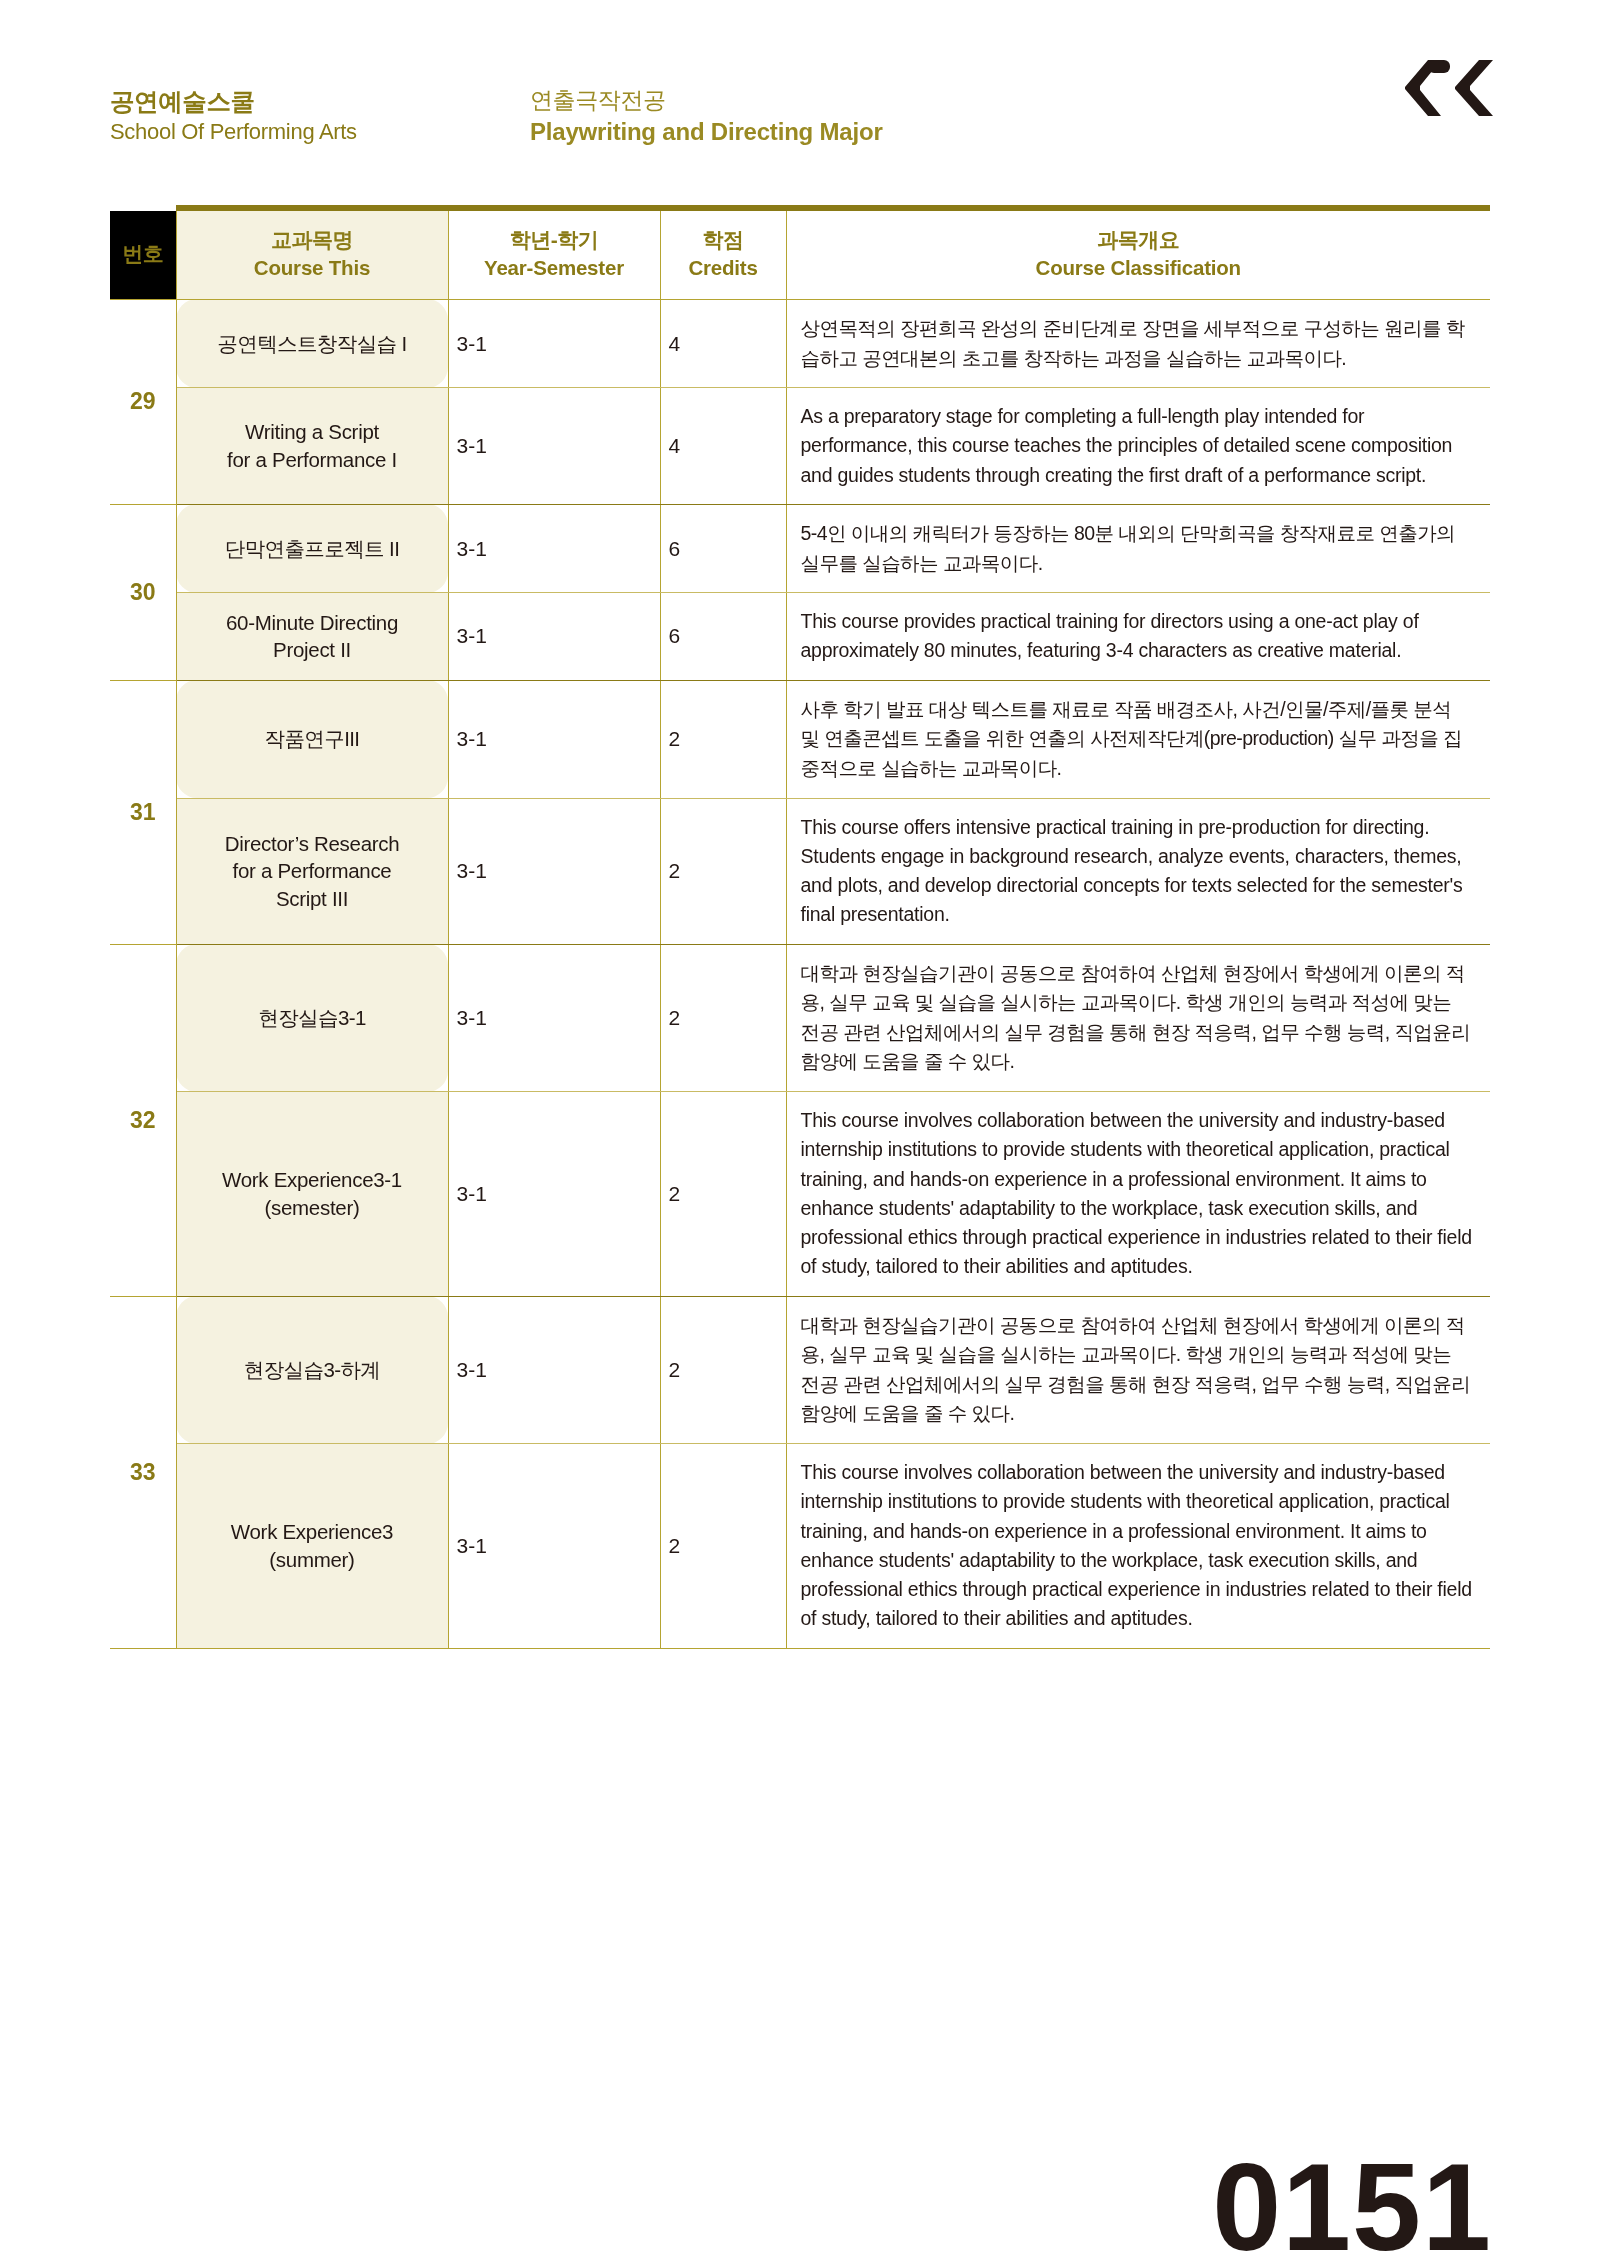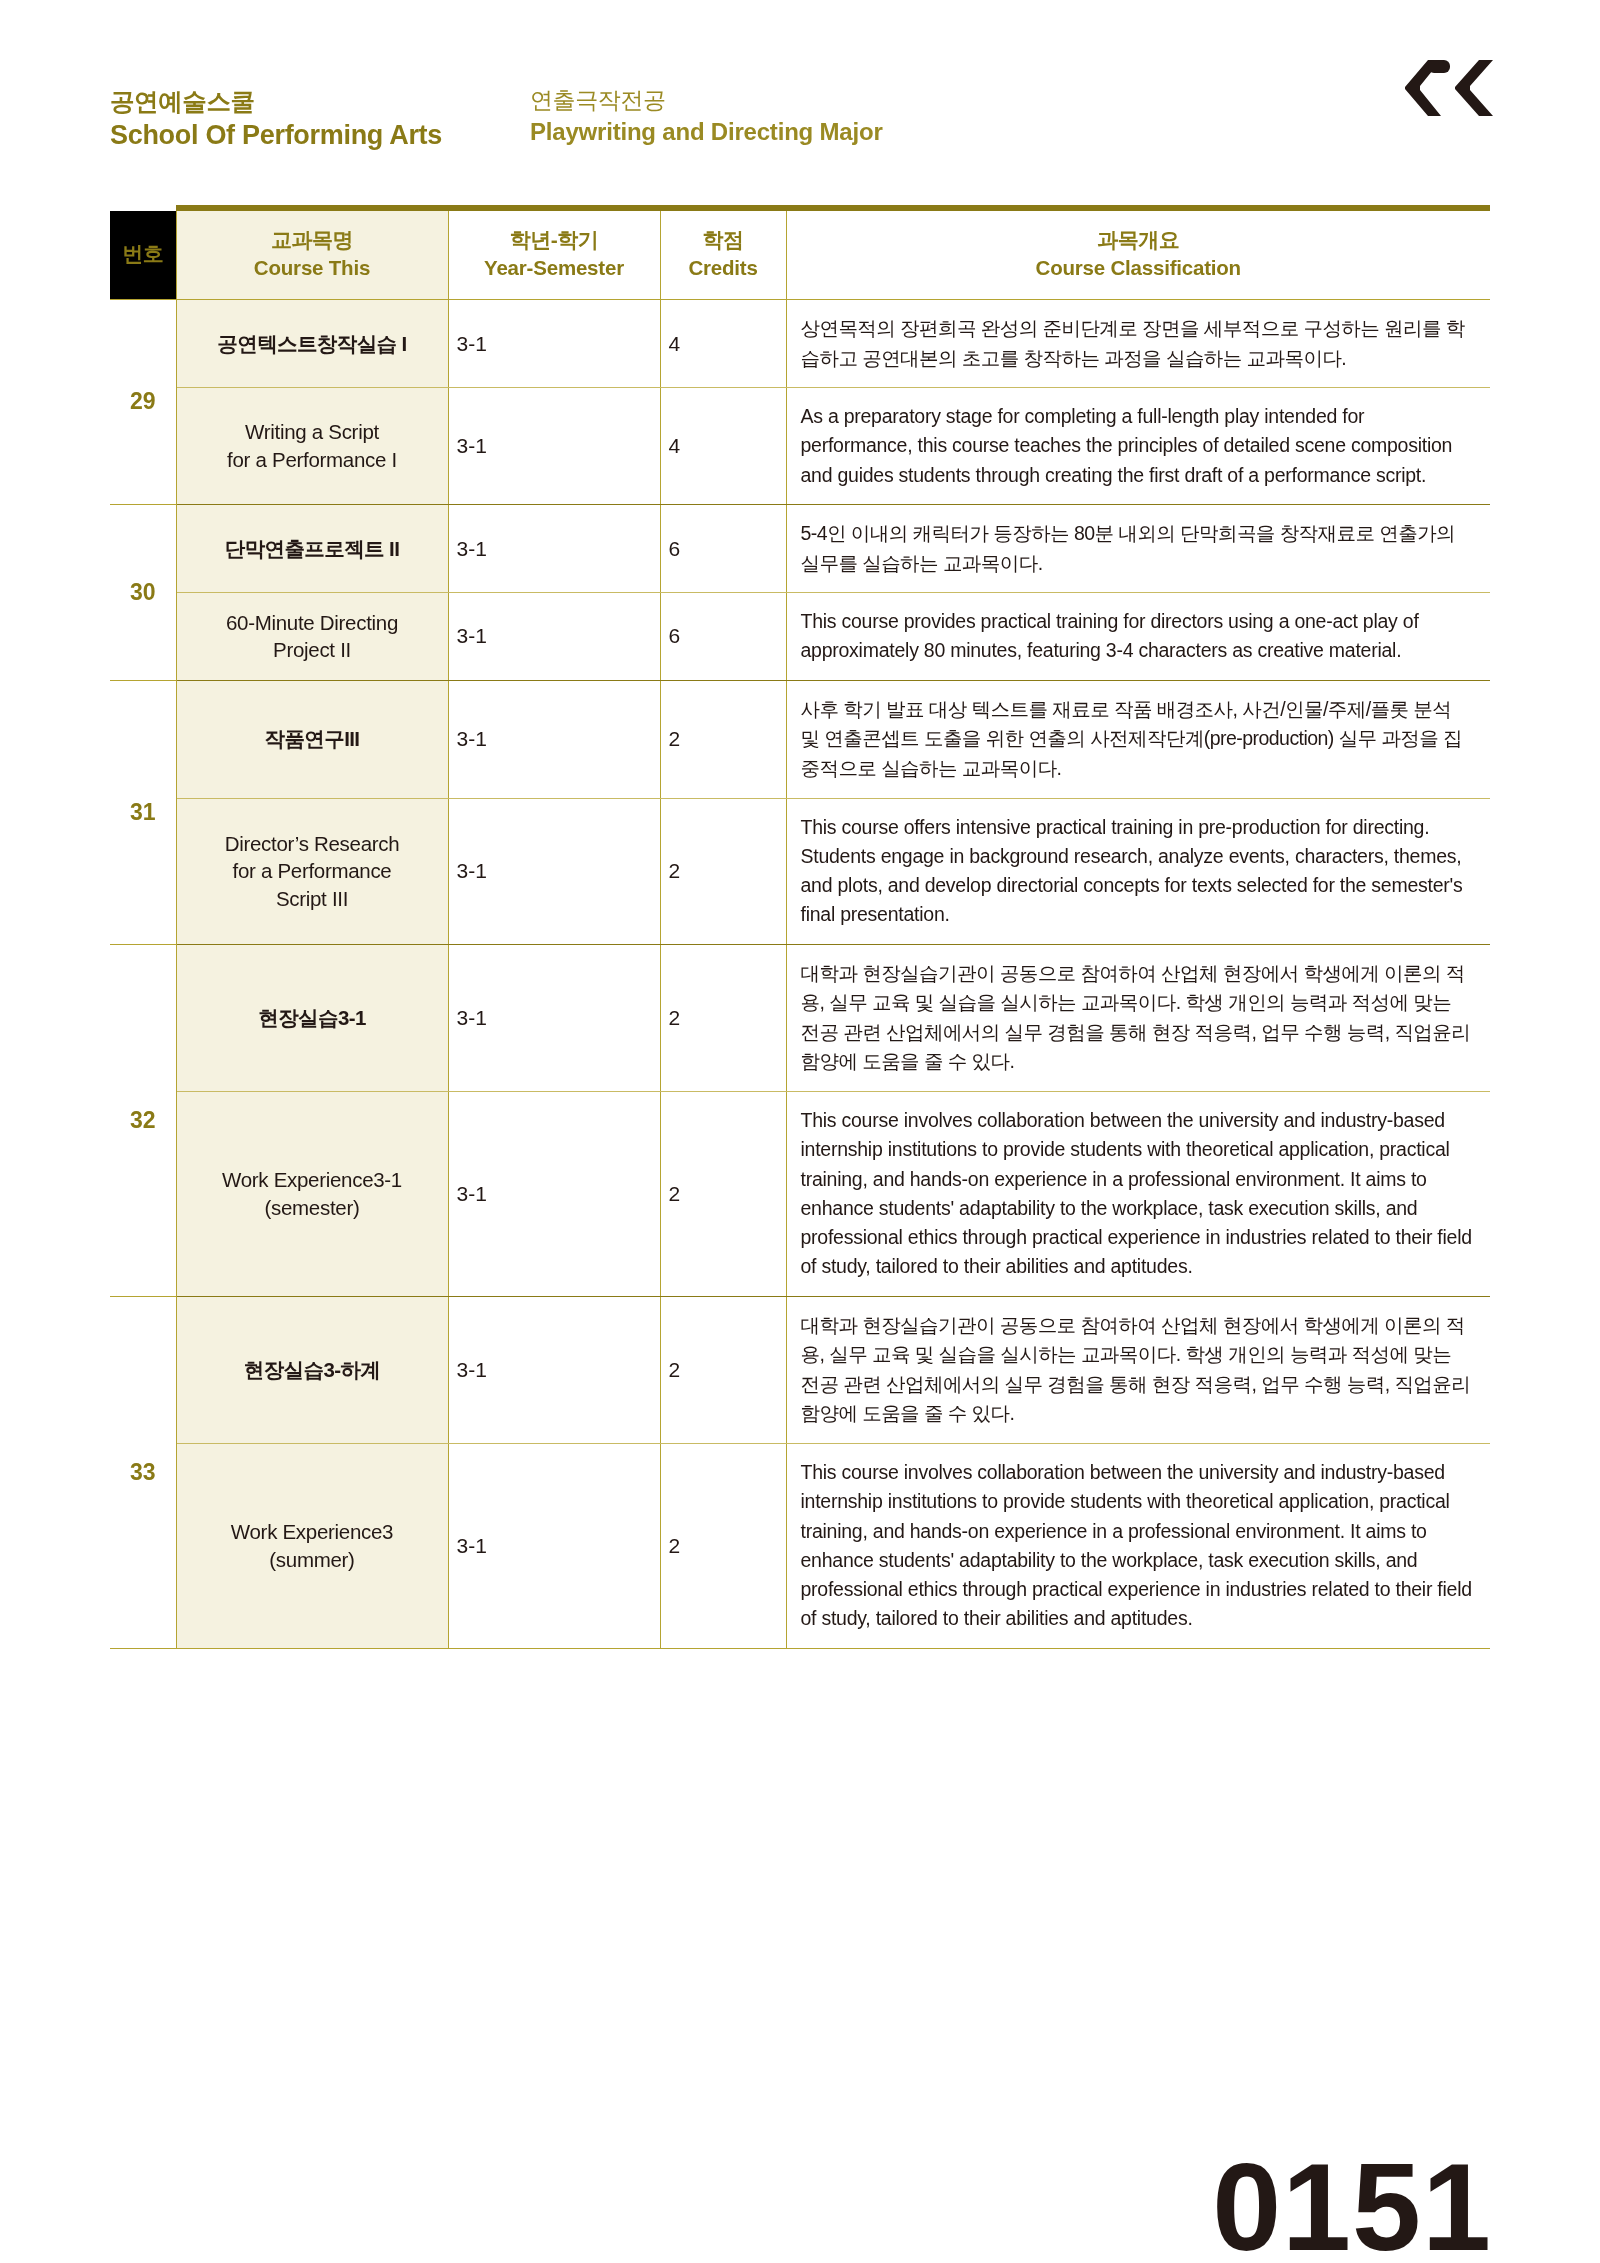--- a/index.html
+++ b/index.html
@@ -40,22 +40,22 @@
   .hdr-major  { left: 420px; }
 
   .hdr-ko-bold {
     font-size: 24.5px;
     font-weight: bold;
     color: #8a7a16;
     letter-spacing: -0.4px;
     white-space: nowrap;
   }
   .hdr-en-bold {
-    font-size: 27px;
-    font-weight: bold;
+    font-size: 22px;
+    font-weight: normal;
     color: #8a7a16;
     letter-spacing: -0.3px;
     white-space: nowrap;
   }
   .hdr-ko-reg {
     font-size: 23px;
     font-weight: normal;
     color: #9a8a23;
     letter-spacing: -0.4px;
     white-space: nowrap;
@@ -162,22 +162,23 @@
   }
   td.title-cell {
     background: #f5f2e0;
     text-align: center;
     font-size: 20.5px;
     line-height: 1.35;
     letter-spacing: -0.3px;
     color: #231815;
   }
   td.title-cell.ko {
-    font-weight: bold;
+    font-weight: normal;
     letter-spacing: -0.6px;
+    border-radius: 21px;
   }
   td.ys-cell, td.cr-cell {
     background: #ffffff;
     text-align: left;
     font-size: 21px;
     color: #231815;
   }
   td.desc-cell {
     border-right: none;
     background: #ffffff;

